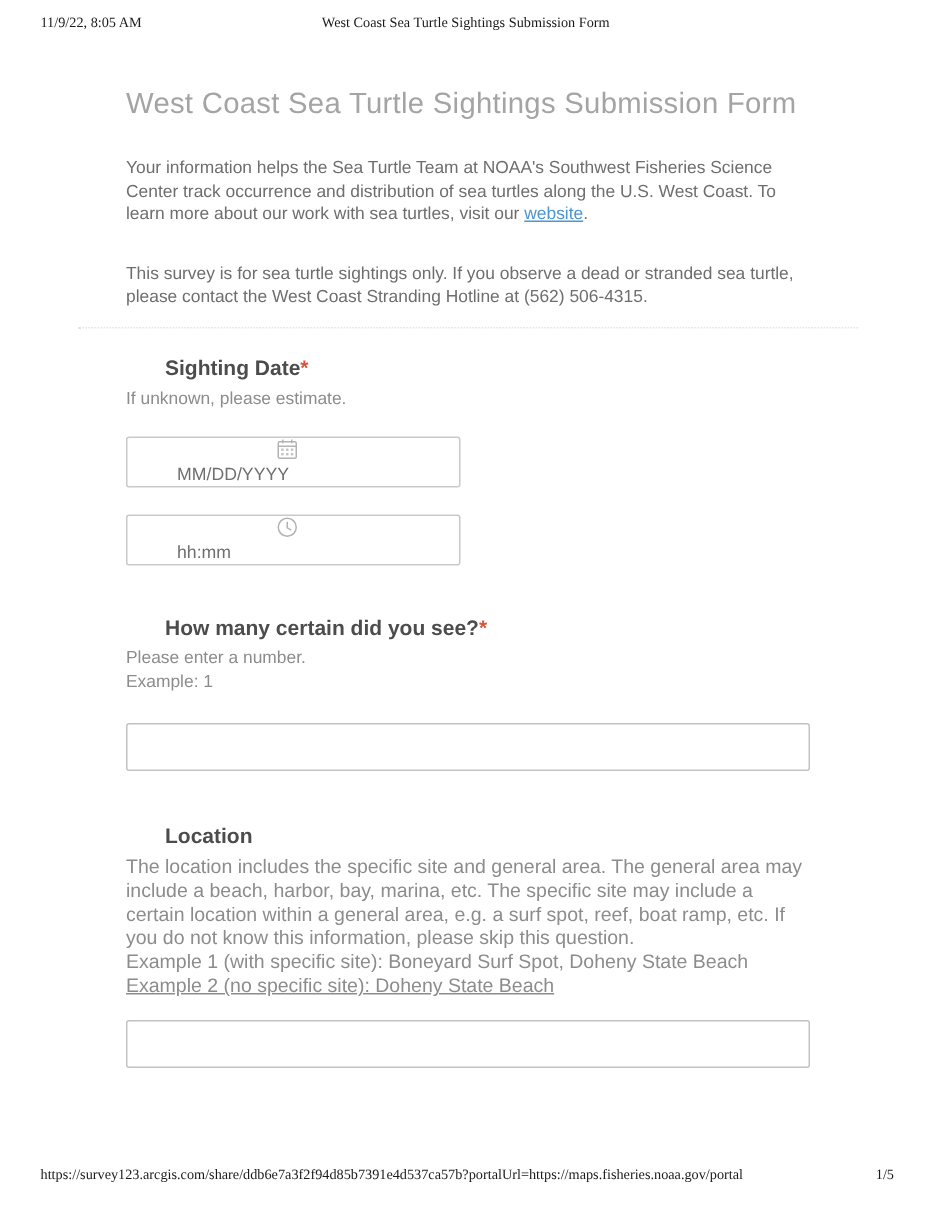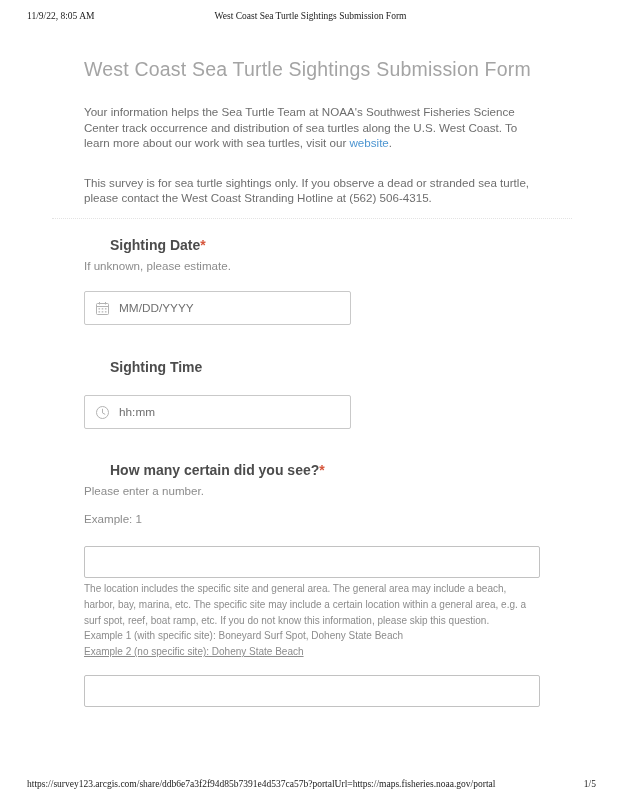--- a/index.html
+++ b/index.html
@@ -31,54 +31,54 @@
   .content { position: absolute; left: 84px; width: 456px; top: 0; }
 
   .form-title {
     margin-top: 56px;
     font-size: 19.5px; font-weight: 400; letter-spacing: 0.2px;
     color: #a4a4a4; line-height: 26px;
   }
 
   .intro { margin-top: 22px; font-size: 11.6px; line-height: 15.5px; color: #6e6e6e; }
   .intro + .intro { margin-top: 24px; }
-  .intro a, .link { color: #4c95d1; cursor: pointer; }
+  .intro a, .link { color: #4c95d1; text-decoration: underline; cursor: pointer; }
 
   .divider {
     border: none; border-top: 1.5px dotted #e3e3e3;
     margin: 12px -32px 0 -32px; height: 0;
   }
 
   .q-label { margin-top: 17px; font-size: 14px; font-weight: bold; color: #4c4c4c; line-height: 19px; margin-left: 26px; }
   .q-label .req { color: #d6563c; font-weight: bold; }
   .q-hint { margin-top: 3px; font-size: 11.6px; line-height: 15.5px; color: #8c8c8c; }
 
   .input-box {
-    margin-top: 18px; width: 267px; height: 34px;
+    margin-top: 18px; width: 223px; height: 34px;
     border: 1px solid #c9c9c9; border-radius: 2px; background: #fff;
-    display: flex; align-items: center; padding: 0 10px;
+    display: flex; align-items: center; padding: 0 10px; flex-direction: column;
   }
   .input-box svg { flex: 0 0 auto; margin-right: 9px; display: block; }
   .input-box input {
     border: none; outline: none; flex: 1 1 auto; min-width: 0;
     font-family: "Liberation Sans", "DejaVu Sans", sans-serif;
     font-size: 11.8px; color: #595959; background: transparent;
   }
   .input-box input::placeholder { color: #6f6f6f; opacity: 1; }
 
   .wide-input {
     display: block; margin-top: 20px; width: 456px; height: 32px;
     border: 1px solid #c2c2c2; border-radius: 2px; background: #fff;
     outline: none; padding: 0 8px;
     font-family: "Liberation Sans", "DejaVu Sans", sans-serif;
     font-size: 11.8px; color: #595959;
   }
 
   .mt-section { margin-top: 33px; }
-  .desc { margin-top: 3px; font-size: 10px; line-height: 15.8px; color: #8c8c8c; }
+  .desc { margin-top: 3px; font-size: 13px; line-height: 15.8px; color: #8c8c8c; }
 </style>
 </head>
 <body>
 
 <div class="print-header">
   <span class="ph-date">11/9/22, 8:05 AM</span>
   <span class="ph-title">West Coast Sea Turtle Sightings Submission Form</span>
 </div>
 
 <div class="content">
@@ -107,38 +107,38 @@
           <rect x="3.5" y="10" width="1.6" height="1.6"></rect>
             <rect x="6.7" y="10" width="1.6" height="1.6"></rect>
             <rect x="9.9" y="10" width="1.6" height="1.6"></rect>
         </g>
       </svg>
       <input type="text" placeholder="MM/DD/YYYY" style="">
     </div>
   </div>
 
   <div>
-    <div class="q-label mt-section">Sighting Time</div>
     <div class="input-box">
       <svg width="15" height="15" viewBox="0 0 15 15">
         <circle cx="7.5" cy="7.5" r="6" fill="none" stroke="#b3b3b3" stroke-width="1"></circle>
         <polyline points="7.5,3.8 7.5,7.9 10.2,9.4" fill="none" stroke="#b3b3b3" stroke-width="1"></polyline>
       </svg>
       <input type="text" placeholder="hh:mm" style="">
     </div>
   </div>
 
   <div>
     <div class="q-label" style="margin-top:32px;"><span>How many certain did you see?</span><span class="req">*</span></div>
     <div class="q-hint">Please enter a number.</div>
-    <div class="q-hint" style="margin-top:12px;">Example: 1</div>
+    <div class="q-hint" style="margin-top:0;">Example: 1</div>
     <input type="text" class="wide-input" value="" style="">
   </div>
 
   <div>
+    <div class="q-label" style="margin-top:34px;">Location</div>
     <div class="desc">The location includes the specific site and general area. The general area may include a beach, harbor, bay, marina, etc. The specific site may include a certain location within a general area, e.g. a surf spot, reef, boat ramp, etc. If you do not know this information, please skip this question.</div>
     <div class="desc" style="margin-top:0;">Example 1 (with specific site): Boneyard Surf Spot, Doheny State Beach</div>
     <div class="desc" style="margin-top:0;text-decoration:underline;">Example 2 (no specific site): Doheny State Beach</div>
     <input type="text" class="wide-input" style="margin-top: 15px;" value="">
   </div>
 
 </div>
 
 <div class="print-footer">
   <span class="pf-url">https://survey123.arcgis.com/share/ddb6e7a3f2f94d85b7391e4d537ca57b?portalUrl=https://maps.fisheries.noaa.gov/portal</span>

